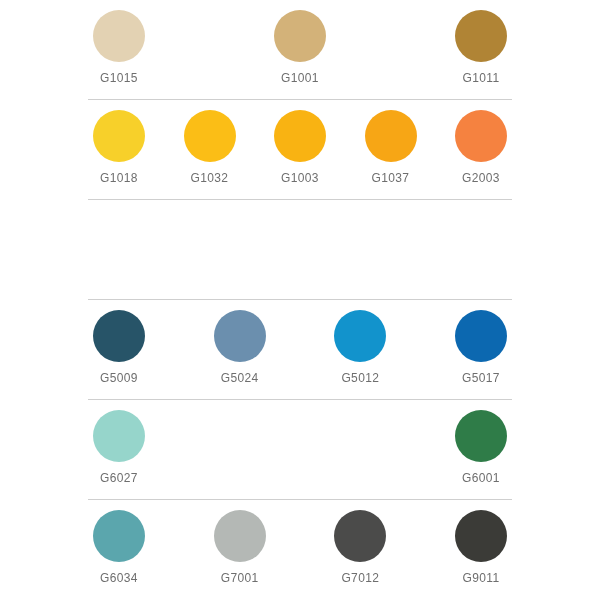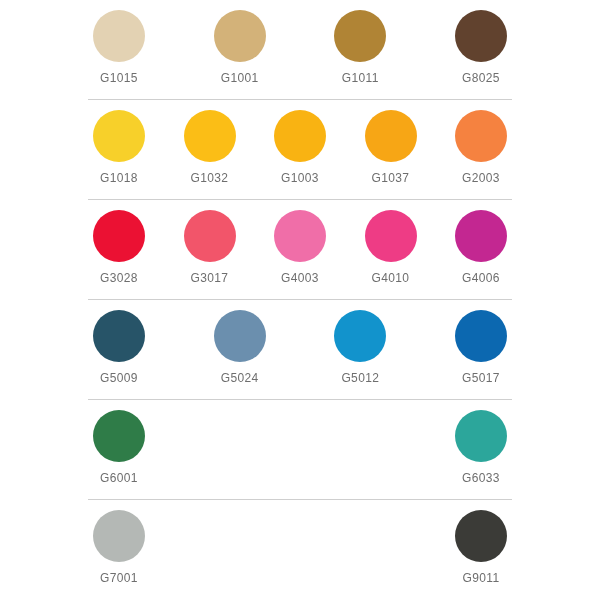--- a/index.html
+++ b/index.html
@@ -85,24 +85,20 @@
           <div class="swatch-label">G1015</div>
         </div>
         <div class="swatch-cell">
           <div class="swatch-dot" style="background-color: rgb(211, 178, 121);"></div>
           <div class="swatch-label">G1001</div>
         </div>
         <div class="swatch-cell">
           <div class="swatch-dot" style="background-color: rgb(176, 132, 53);"></div>
           <div class="swatch-label">G1011</div>
         </div>
-        <div class="swatch-cell">
-          <div class="swatch-dot" style="background-color: rgb(97, 66, 46);"></div>
-          <div class="swatch-label">G8025</div>
-        </div>
       </div>
       <div class="row-divider" style="background: rgb(207, 207, 207);"></div>
     </div>
     <div class="swatch-row">
       <div class="swatch-cells">
         <div class="swatch-cell">
           <div class="swatch-dot" style="background-color: rgb(247, 208, 42);"></div>
           <div class="swatch-label">G1018</div>
         </div>
         <div class="swatch-cell">
@@ -118,42 +114,20 @@
           <div class="swatch-label">G1037</div>
         </div>
         <div class="swatch-cell">
           <div class="swatch-dot" style="background-color: rgb(245, 130, 64);"></div>
           <div class="swatch-label">G2003</div>
         </div>
       </div>
       <div class="row-divider" style="background: rgb(207, 207, 207);"></div>
     </div>
     <div class="swatch-row">
-      <div class="swatch-cells">
-        <div class="swatch-cell">
-          <div class="swatch-dot" style="background-color: rgb(235, 17, 51);"></div>
-          <div class="swatch-label">G3028</div>
-        </div>
-        <div class="swatch-cell">
-          <div class="swatch-dot" style="background-color: rgb(242, 85, 106);"></div>
-          <div class="swatch-label">G3017</div>
-        </div>
-        <div class="swatch-cell">
-          <div class="swatch-dot" style="background-color: rgb(240, 110, 168);"></div>
-          <div class="swatch-label">G4003</div>
-        </div>
-        <div class="swatch-cell">
-          <div class="swatch-dot" style="background-color: rgb(238, 60, 133);"></div>
-          <div class="swatch-label">G4010</div>
-        </div>
-        <div class="swatch-cell">
-          <div class="swatch-dot" style="background-color: rgb(195, 39, 145);"></div>
-          <div class="swatch-label">G4006</div>
-        </div>
-      </div>
       <div class="row-divider" style="background: rgb(207, 207, 207);"></div>
     </div>
     <div class="swatch-row">
       <div class="swatch-cells">
         <div class="swatch-cell">
           <div class="swatch-dot" style="background-color: rgb(39, 84, 104);"></div>
           <div class="swatch-label">G5009</div>
         </div>
         <div class="swatch-cell">
           <div class="swatch-dot" style="background-color: rgb(107, 143, 174);"></div>
@@ -166,35 +140,43 @@
         <div class="swatch-cell">
           <div class="swatch-dot" style="background-color: rgb(12, 104, 176);"></div>
           <div class="swatch-label">G5017</div>
         </div>
       </div>
       <div class="row-divider" style="background: rgb(207, 207, 207);"></div>
     </div>
     <div class="swatch-row">
       <div class="swatch-cells">
         <div class="swatch-cell">
+          <div class="swatch-dot" style="background-color: rgb(150, 213, 203);"></div>
+          <div class="swatch-label">G6027</div>
+        </div>
+        <div class="swatch-cell">
           <div class="swatch-dot" style="background-color: rgb(47, 124, 72);"></div>
           <div class="swatch-label">G6001</div>
-        </div>
-        <div class="swatch-cell">
-          <div class="swatch-dot" style="background-color: rgb(44, 166, 155);"></div>
-          <div class="swatch-label">G6033</div>
         </div>
       </div>
       <div class="row-divider" style="background: rgb(207, 207, 207);"></div>
     </div>
     <div class="swatch-row">
       <div class="swatch-cells">
         <div class="swatch-cell">
+          <div class="swatch-dot" style="background-color: rgb(91, 166, 173);"></div>
+          <div class="swatch-label">G6034</div>
+        </div>
+        <div class="swatch-cell">
           <div class="swatch-dot" style="background-color: rgb(180, 184, 181);"></div>
           <div class="swatch-label">G7001</div>
+        </div>
+        <div class="swatch-cell">
+          <div class="swatch-dot" style="background-color: rgb(75, 75, 74);"></div>
+          <div class="swatch-label">G7012</div>
         </div>
         <div class="swatch-cell">
           <div class="swatch-dot" style="background-color: rgb(59, 59, 55);"></div>
           <div class="swatch-label">G9011</div>
         </div>
       </div>
     </div>
   </div>
 
 </body></html>

